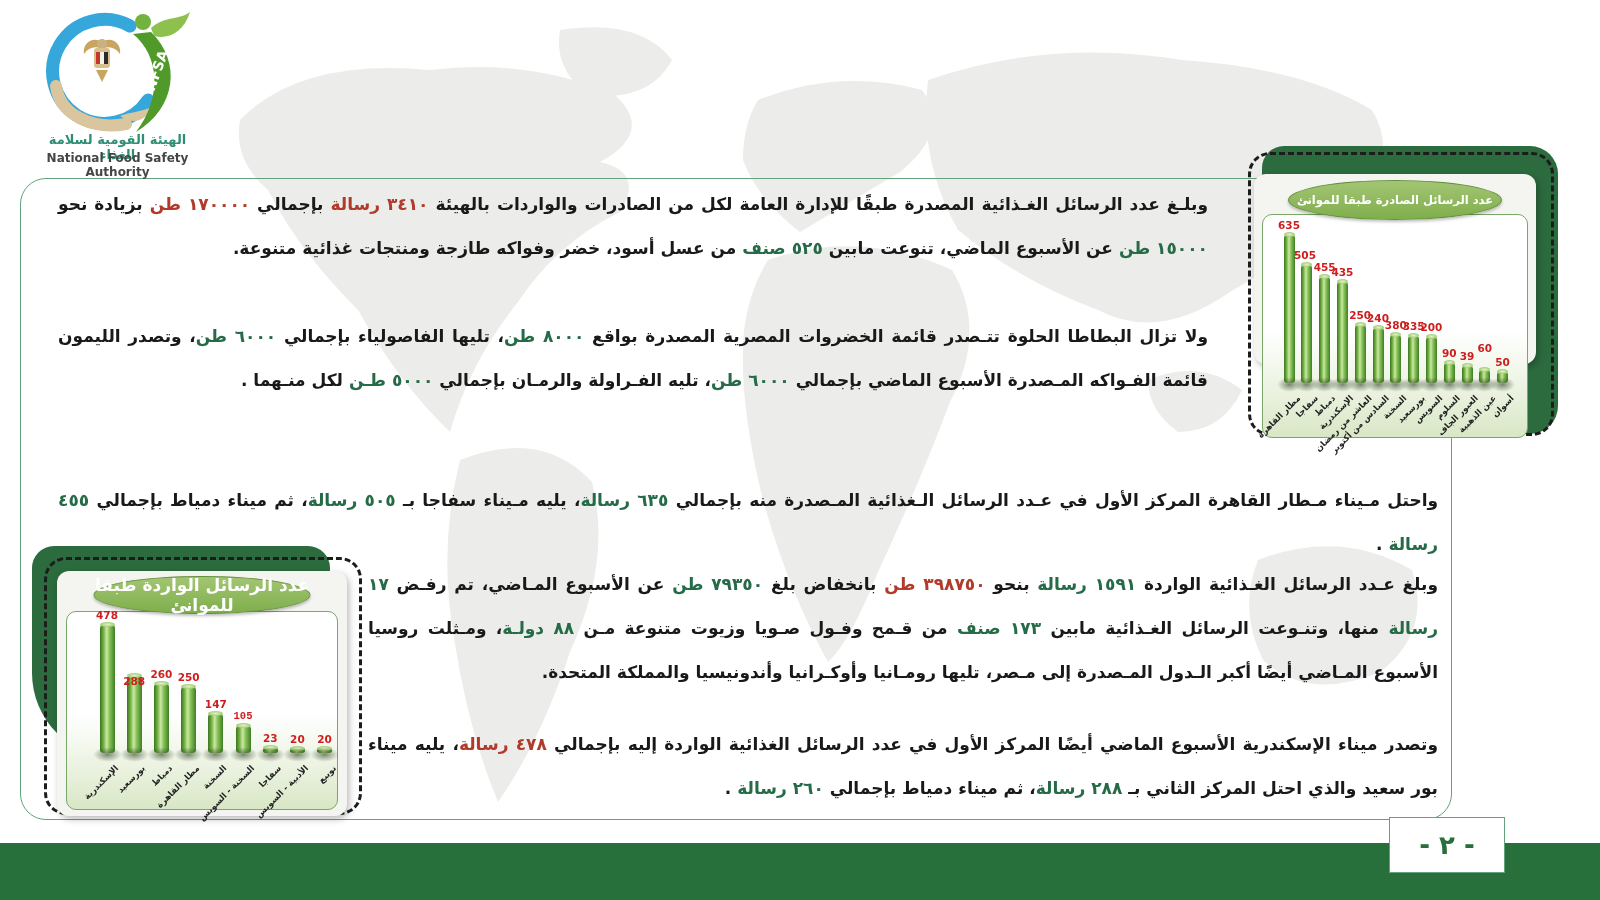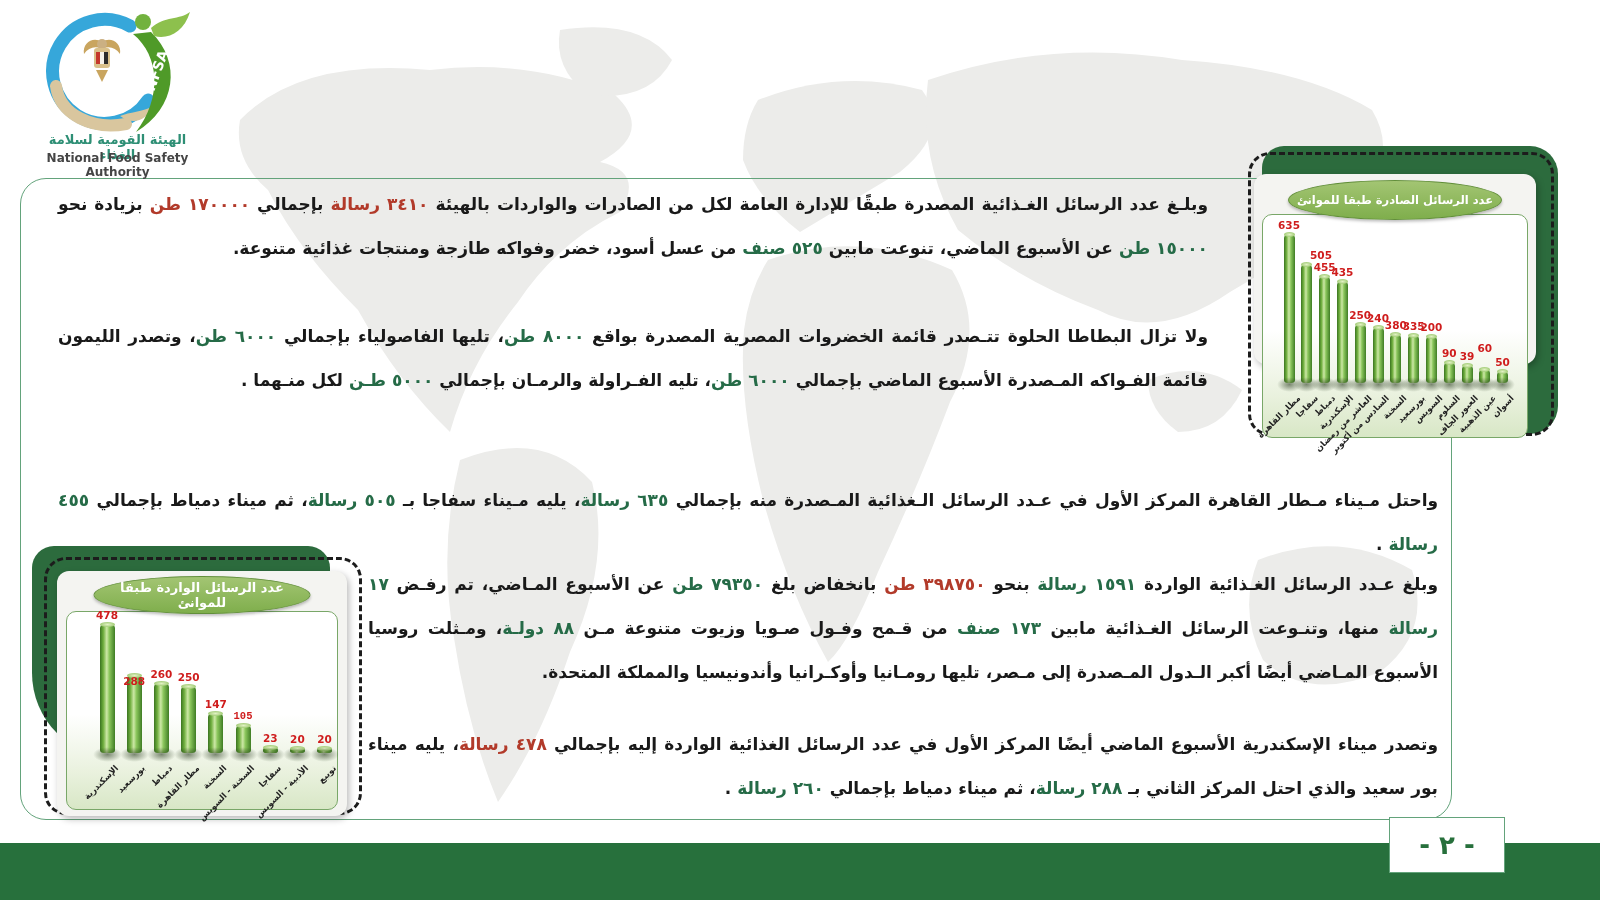--- a/index.html
+++ b/index.html
@@ -45,21 +45,21 @@
   #chart-top{left:1238px;top:146px;width:326px;height:302px;}
   #chart-top .backplate{left:24px;top:0;width:296px;height:288px;border-radius:22px 28px 28px 85px;}
   #chart-top .dashframe{left:10px;top:6px;width:300px;height:278px;}
   #chart-top .card{left:16px;top:28px;width:282px;height:190px;}
   #chart-top .oval{top:6px;width:212px;height:38px;font-size:11.5px;}
   #chart-top .plot{left:8px;top:40px;width:264px;height:222px;}
   #chart-bottom{left:30px;top:544px;width:360px;height:276px;}
   #chart-bottom .backplate{left:2px;top:2px;width:298px;height:212px;border-radius:22px 22px 22px 85px;}
   #chart-bottom .dashframe{left:14px;top:13px;width:312px;height:252px;}
   #chart-bottom .card{left:27px;top:27px;width:290px;height:245px;}
-  #chart-bottom .oval{top:5px;width:215px;height:36px;font-size:13px;}
+  #chart-bottom .oval{top:5px;width:215px;height:36px;font-size:17px;}
   #chart-bottom .plot{left:9px;top:40px;width:270px;height:197px;}
 
   .bar{position:absolute;border-radius:5px 5px 4px 4px/4px 4px 3px 3px;
        background:linear-gradient(90deg,#3a7420 0%,#6fae3e 22%,#cde8a6 45%,#8cc75d 62%,#3f7d24 100%);}
   .bar::before{content:'';position:absolute;left:0;right:0;top:-2px;height:5px;border-radius:50%;
        background:radial-gradient(#e2f2c4,#86bb55);}
   .bar::after{content:'';position:absolute;bottom:-9px;left:-7px;right:-7px;height:15px;border-radius:50%;
        background:radial-gradient(ellipse,rgba(25,45,15,.55) 0%,rgba(25,45,15,0) 70%);}
   .bar-val{position:absolute;width:40px;text-align:center;font-size:10.5px;font-weight:700;color:#cf1d1d;}
   .bar-lbl{position:absolute;transform:rotate(-45deg);transform-origin:top right;font-size:8.5px;
@@ -123,21 +123,21 @@
   <div class="chart" id="chart-top">
     <div class="backplate"></div>
     <div class="dashframe"></div>
     <div class="card">
       <div class="oval">عدد الرسائل الصادرة طبقا للموانئ</div>
       <div class="plot">
           <div class="bar" style="left: 20.5px; bottom: 54px; width: 11px; height: 149.2px;"></div>
           <div class="bar-val" style="left: 6px; bottom: 206.2px;">635</div>
           <div class="bar-lbl" style="right: 232px; top: 178px;">مطار القاهرة</div>
           <div class="bar" style="left: 38.3px; bottom: 54px; width: 11px; height: 118.7px;"></div>
-          <div class="bar-val" style="left: 38px; bottom: 175.7px;">505</div>
+          <div class="bar-val" style="left: 22px; bottom: 175.7px;">505</div>
           <div class="bar-lbl" style="right: 214.2px; top: 178px;">سفاجا</div>
           <div class="bar" style="left: 56.1px; bottom: 54px; width: 11px; height: 106.9px;"></div>
           <div class="bar-val" style="left: 41.6px; bottom: 163.9px;">455</div>
           <div class="bar-lbl" style="right: 196.4px; top: 178px;">دمياط</div>
           <div class="bar" style="left: 73.9px; bottom: 54px; width: 11px; height: 102.2px;"></div>
           <div class="bar-val" style="left: 59.4px; bottom: 159.2px;">435</div>
           <div class="bar-lbl" style="right: 178.6px; top: 178px;">الإسكندرية</div>
           <div class="bar" style="left: 91.7px; bottom: 54px; width: 11px; height: 58.8px;"></div>
           <div class="bar-val" style="left: 77.2px; bottom: 115.8px;">250</div>
           <div class="bar-lbl" style="right: 160.8px; top: 178px;">العاشر من رمضان</div>

